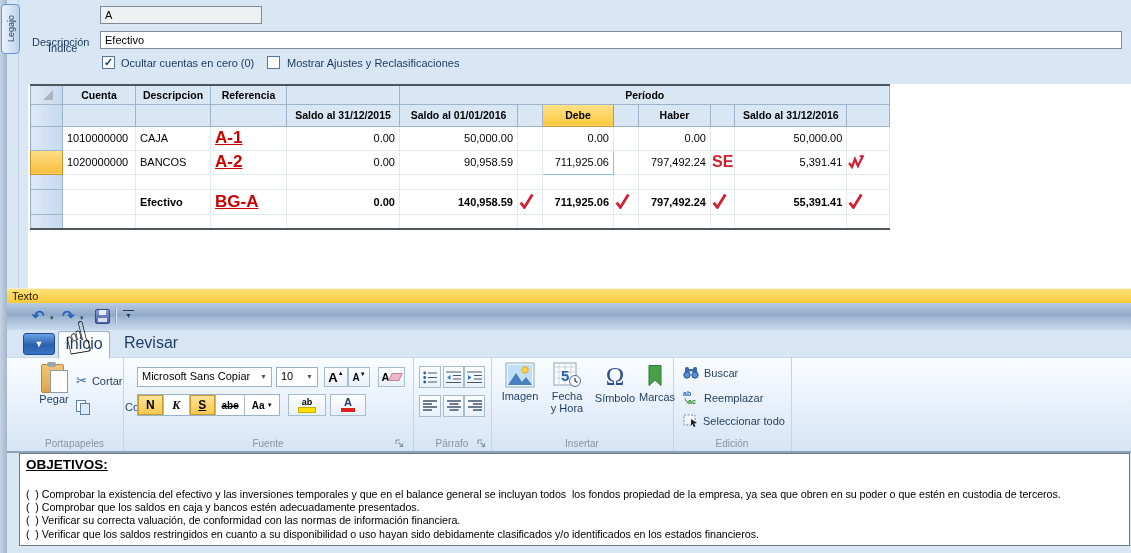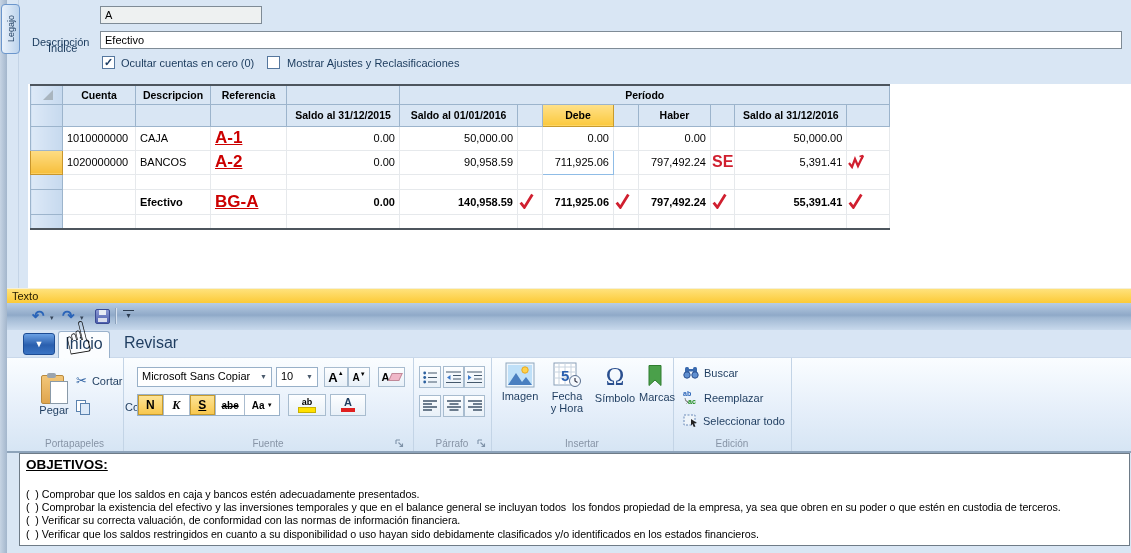--- a/index.html
+++ b/index.html
@@ -259,21 +259,21 @@
   </div>
   <div class="tab" style="left:112px;width:64px;">
     <span>Revisar</span>
   </div>
   <div class="hand-cursor">☝</div>
 </div>
 
 <div class="abs ribbon">
 
   <div class="grp" style="left:19px;width:97px;">
-    <div class="big-btn" style="left:6px;top:15px;width:44px;">
+    <div class="big-btn" style="left:6px;top:4px;width:44px;">
       <div style="position:relative;width:27px;height:31px;margin:0 auto;">
         <div style="position:absolute;left:0;top:2px;width:21px;height:27px;background:linear-gradient(#f2c678,#dfa54e);border:1px solid #b98a3e;border-radius:2px;"></div>
         <div style="position:absolute;left:6px;top:0;width:9px;height:5px;background:#9aa4ae;border-radius:2px;"></div>
         <div style="position:absolute;left:9px;top:8px;width:16px;height:21px;background:#fff;border:1px solid #8a9aa8;"></div>
       </div>
       <div class="rlabel">Pegar</div>
     </div>
     <div class="ed-row" style="left:50px;top:15px;">
       <span style="color:#3465a4;font-size:13px;">✂</span>
       <span>Cortar</span>
@@ -446,18 +446,18 @@
       </svg>
       <span>Seleccionar todo</span>
     </div>
     <div class="grp-label">Edición</div>
   </div>
 </div>
 
 <div class="abs editor">
   <div class="ed-head">OBJETIVOS:</div>
   <div class="ed-items">
+    <div>(  ) Comprobar la existencia del efectivo y las inversiones temporales y que en el balance general se incluyan todos  los fondos propiedad de la empresa, ya sea que obren en su poder o que estén en custodia de terceros.</div>
     <div>(  ) Comprobar que los saldos en caja y bancos estén adecuadamente presentados.</div>
-    <div>(  ) Comprobar la existencia del efectivo y las inversiones temporales y que en el balance general se incluyan todos  los fondos propiedad de la empresa, ya sea que obren en su poder o que estén en custodia de terceros.</div>
     <div>(  ) Verificar su correcta valuación, de conformidad con las normas de información financiera.</div>
     <div>(  ) Verificar que los saldos restringidos en cuanto a su disponibilidad o uso hayan sido debidamente clasificados y/o identificados en los estados financieros.</div>
   </div>
 </div>
 
 </body></html>

